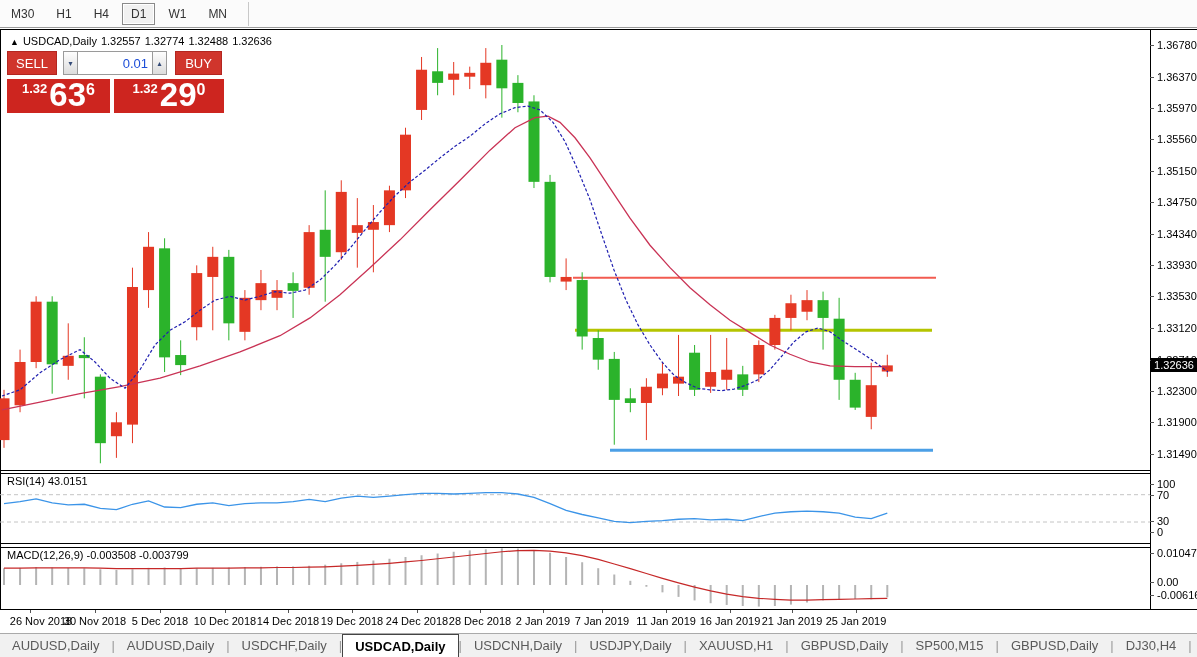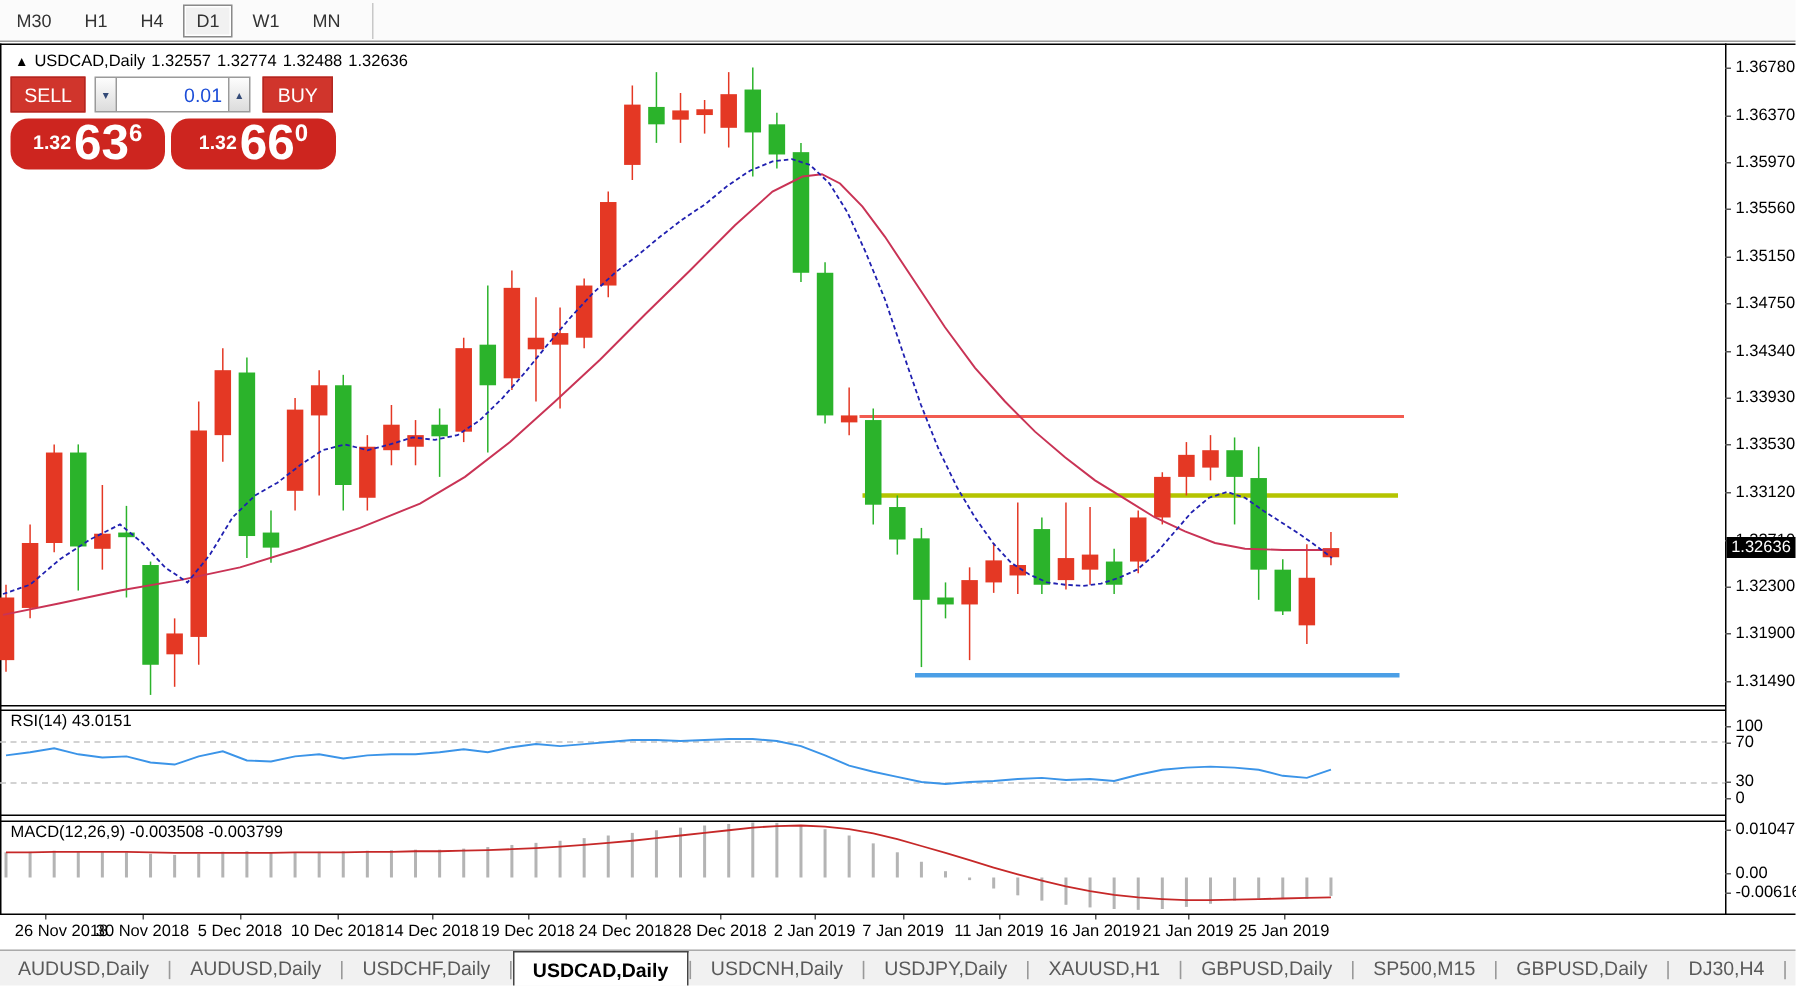--- a/index.html
+++ b/index.html
@@ -35,22 +35,22 @@
   #trade-row1 { display:flex; height:24px; }
   .trade-btn { color:#fff; font-size:13px; display:flex; align-items:center; justify-content:center; cursor:pointer; }
   #sell-btn { width:50px; background:#d0352c; border:1px solid #b32620; }
   #buy-btn  { width:47px; background:#d0352c; border:1px solid #b32620; margin-left:8px; }
   .spin-btn { width:15px; background:linear-gradient(#fdfdfd,#dcdcdc); border:1px solid #9a9a9a;
     font-size:8px; color:#334a77; display:flex; align-items:center; justify-content:center; cursor:pointer; }
   #vol-wrap { display:flex; margin-left:6px; }
   #vol-field { width:74px; border:1px solid #9a9a9a; border-left:none; border-right:none;
     font-size:13px; color:#1d4ed8; text-align:right; padding-right:4px; outline:none; }
   #trade-row2 { display:flex; margin-top:4px; height:34px; }
-  .quote-box { background:#cd251f; color:#fff; display:flex; align-items:center; justify-content:center;
-    padding-bottom:2px; cursor:pointer;border-radius:12px; }
+  .quote-box { background:#cd251f; color:#fff; display:flex; align-items:flex-start; justify-content:center;
+    padding-bottom:2px; cursor:pointer; }
   #bid-box { width:103px; margin-right:4px; }
   #ask-box { width:110px; }
   .q-small { font-size:13px; font-weight:bold; margin-right:2px; line-height:1.5; }
   .q-big   { font-size:33px; font-weight:bold; line-height:0.95; }
   .q-sup   { font-size:16px; font-weight:bold; align-self:flex-start; line-height:1.4; }
 
   
   .ax-label { position:absolute; left:1157px; font-size:11px; color:#000; }
   .ax-tick  { position:absolute; left:1150px; width:4px; height:1px; background:#555; }
   #cur-price-box { position:absolute; left:1151px; width:46px; height:14px; background:#000;
@@ -293,21 +293,21 @@
     <div id="buy-btn" class="trade-btn">BUY</div>
   </div>
   <div id="trade-row2">
     <div id="bid-box" class="quote-box">
       <span class="q-small">1.32</span>
       <span class="q-big">63</span>
       <span class="q-sup">6</span>
     </div>
     <div id="ask-box" class="quote-box">
       <span class="q-small">1.32</span>
-      <span class="q-big">66</span>
+      <span class="q-big">29</span>
       <span class="q-sup">0</span>
     </div>
   </div>
 </div>
 
 <div class="pane-label" style="top:475px">RSI(14) 43.0151</div>
 <div class="pane-label" style="top:549px">MACD(12,26,9) -0.003508 -0.003799</div>
 
 <div id="price-axis">
     <div class="ax-tick" style="top: 45px;"></div>

